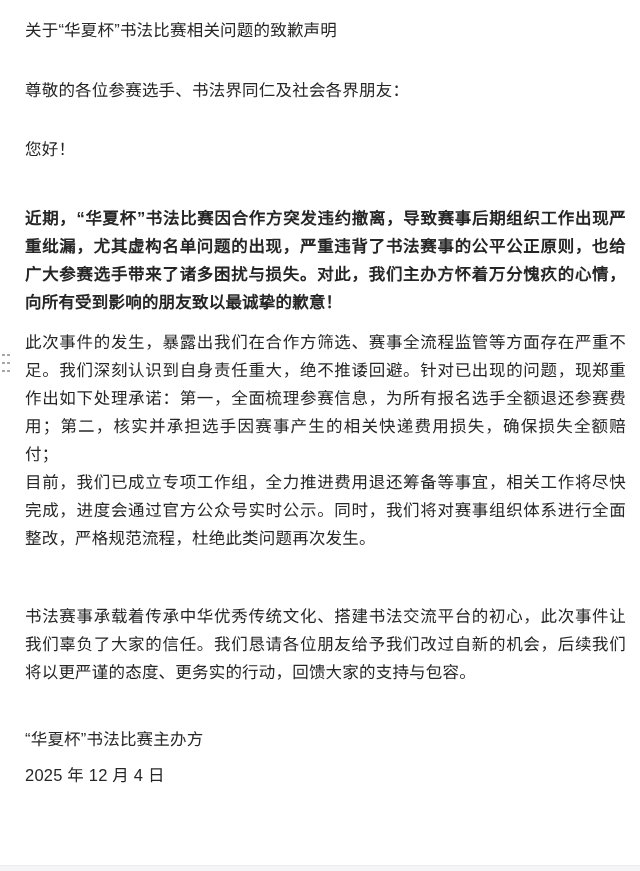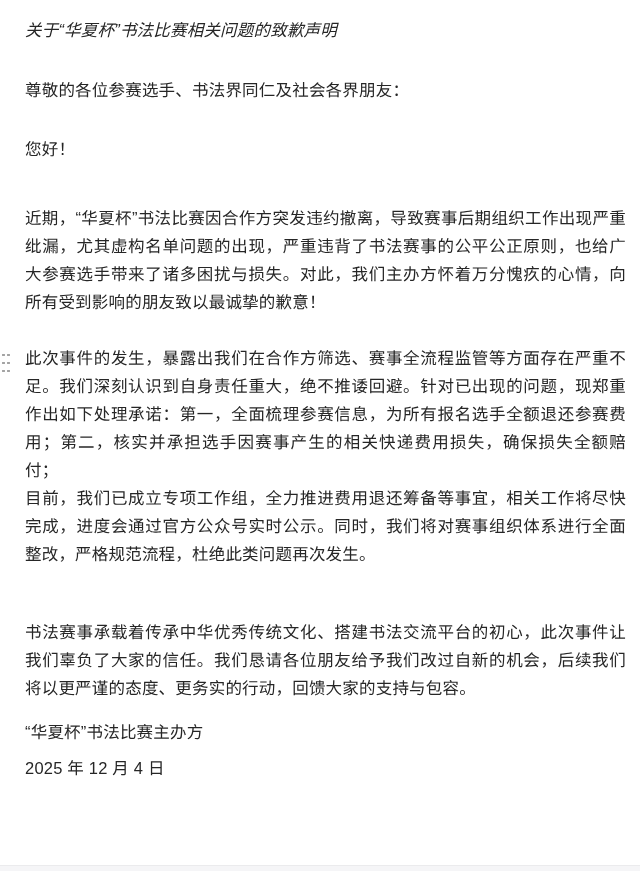--- a/index.html
+++ b/index.html
@@ -21,27 +21,27 @@
   .para {
     margin: 0;
     font-size: 16.5px;
     line-height: 28px;
     color: #262626;
     text-align: justify;
     letter-spacing: 0.2px;
     font-weight: 400;
     word-break: break-all;
   }
-  .gap-a { margin-bottom: 32px; font-style: italic; }
+  .gap-a { margin-bottom: 32px; }
   .gap-b { margin-bottom: 30px; }
   .gap-c { margin-bottom: 41px; margin-top: 31px; }
-  .gap-d { margin-bottom: 28px; }
+  .gap-d { margin-bottom: 12px; font-weight: bold; }
   .gap-e { }
   .gap-f { margin-bottom: 50px; }
-  .gap-g { margin-bottom: 16px; }
+  .gap-g { margin-bottom: 39px; }
   .gap-h { margin-bottom: 37px; }
   .gap-i { margin-bottom: 8px; }
   .single { text-align: left; }
   .drag-handle {
     position: absolute;
     left: 1px;
     top: 350px;
     width: 10px;
     height: 23px;
     background-image: radial-gradient(circle, #a3a3a3 1.1px, rgba(0,0,0,0) 1.4px);

